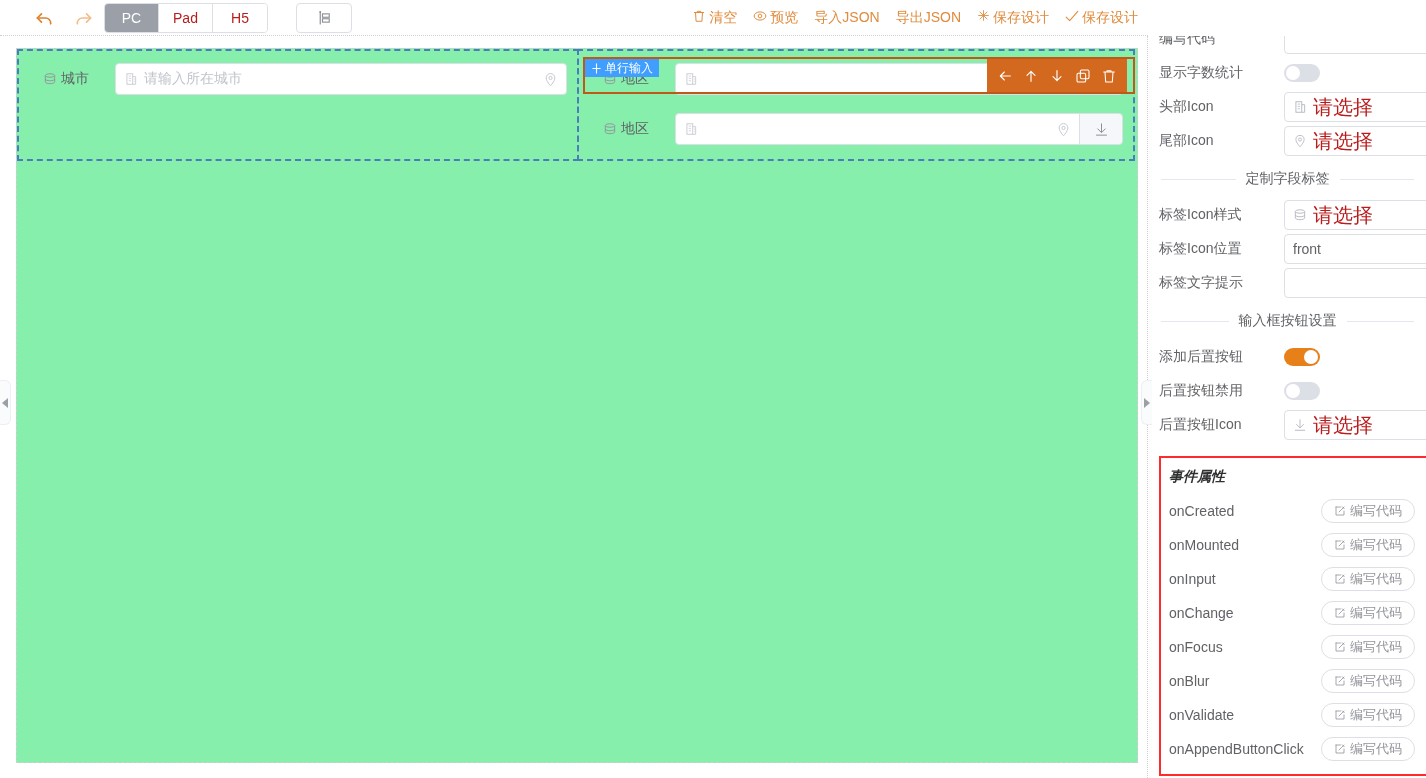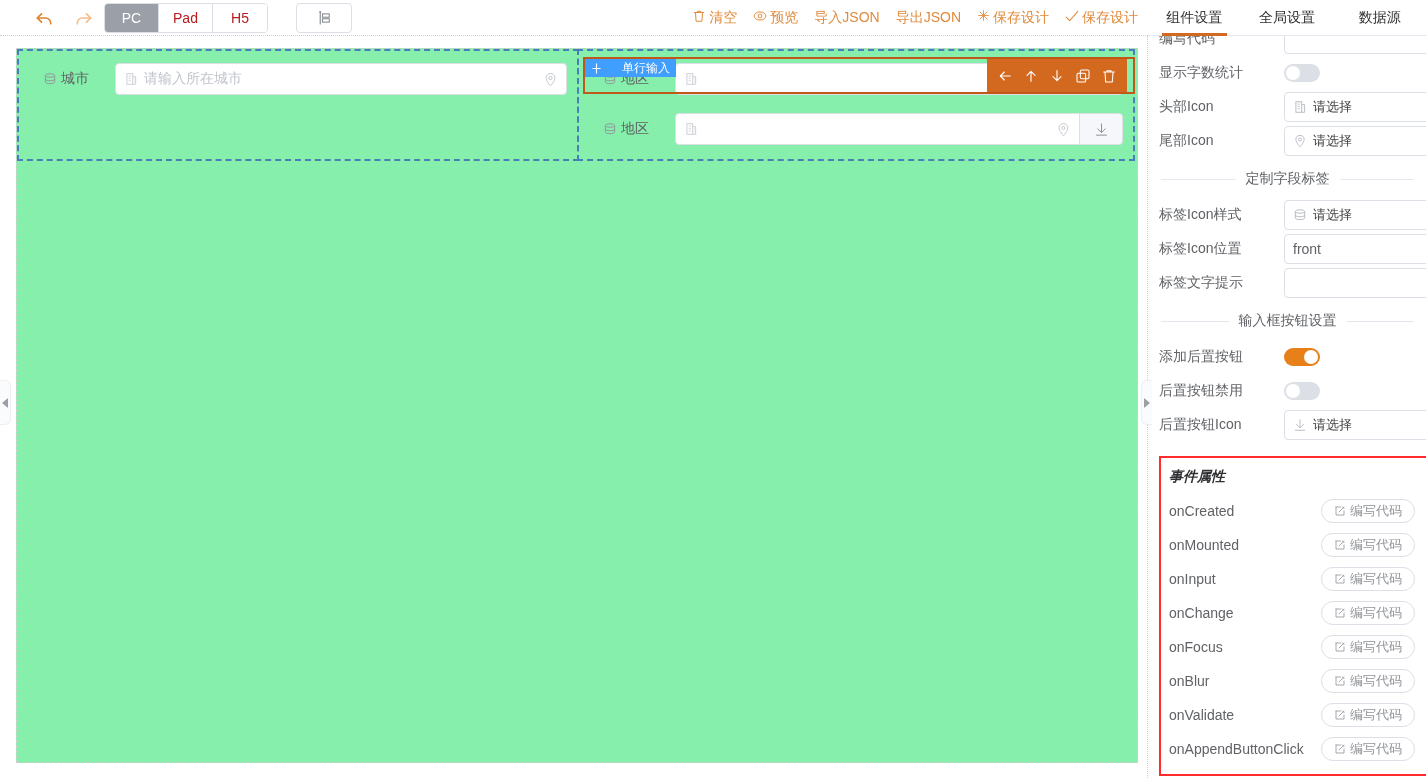--- a/index.html
+++ b/index.html
@@ -131,21 +131,21 @@
   .sel-wrap { position: relative; }
   .sel-box {
     position: absolute; left: 4px; top: 6px;
     width: 552px; height: 37px;
     border: 2px solid #c2571a;
     pointer-events: none;
   }
   .sel-badge {
     position: absolute; left: 6px; top: 8px;
     height: 18px; background: #409eff; color: #fff;
-    font-size: 12px; display: flex; align-items: center; gap: 20px;
+    font-size: 12px; display: flex; align-items: center; gap: 3px;
     padding: 0 6px; z-index: 5; white-space: nowrap;
   }
   .sel-tools {
     position: absolute; right: 6px; top: 8px;
     height: 33px; background: #d2691e; color: #fff;
     display: flex; align-items: center; gap: 10px;
     padding: 0 10px; z-index: 5;
   }
   .sel-tools span { display: flex; cursor: pointer; }
 
@@ -183,21 +183,21 @@
     width: 160px; height: 30px;
     border: 1px solid #dcdfe6; border-radius: 4px; background: #fff;
   }
   .p-select {
     width: 160px; height: 30px;
     border: 1px solid #dcdfe6; border-radius: 4px; background: #fff;
     display: flex; align-items: center; padding: 0 8px; gap: 6px;
     position: relative; cursor: pointer;
   }
   .p-select .sel-ico { color: #b4b8bf; display: flex; }
-  .p-select .sel-ph { color: #404040; font-size: 13px; }
+  .p-select .sel-ph { color: #b91c1c; font-size: 20px; }
   .p-select .sel-val { color: #606266; font-size: 14px; }
   .p-select .chev {
     position: absolute; right: 8px; color: #c0c4cc; font-size: 12px;
   }
   .switch {
     width: 36px; height: 18px; border-radius: 10px;
     background: #dcdfe6; position: relative; cursor: pointer;
   }
   .switch.on { background: #e8801a; }
   .switch .knob {
@@ -298,25 +298,20 @@
       </div>
       <div class="tb-act">
         <svg width="14" height="14" viewBox="0 0 24 24">
           <path d="M2 14 L8 20 L22 4" stroke="currentColor" stroke-width="1.8" fill="none" stroke-linecap="round" stroke-linejoin="round"></path>
         </svg>
         <span>保存设计</span>
       </div>
     </div>
   </div>
 
-  <div class="right-tabs">
-    <div class="rtab active">组件设置</div>
-    <div class="rtab">全局设置</div>
-    <div class="rtab">数据源</div>
-  </div>
 
   <div class="canvas-wrap">
     <div class="form-outer">
       <div class="grid-row">
 
         <div class="grid-col c1">
           <div class="field">
             <div class="fld-label">
               <svg width="14" height="14" viewBox="0 0 24 24">
                 <ellipse cx="12" cy="6" rx="8" ry="3" fill="none" stroke="#909399" stroke-width="1.6"></ellipse>

